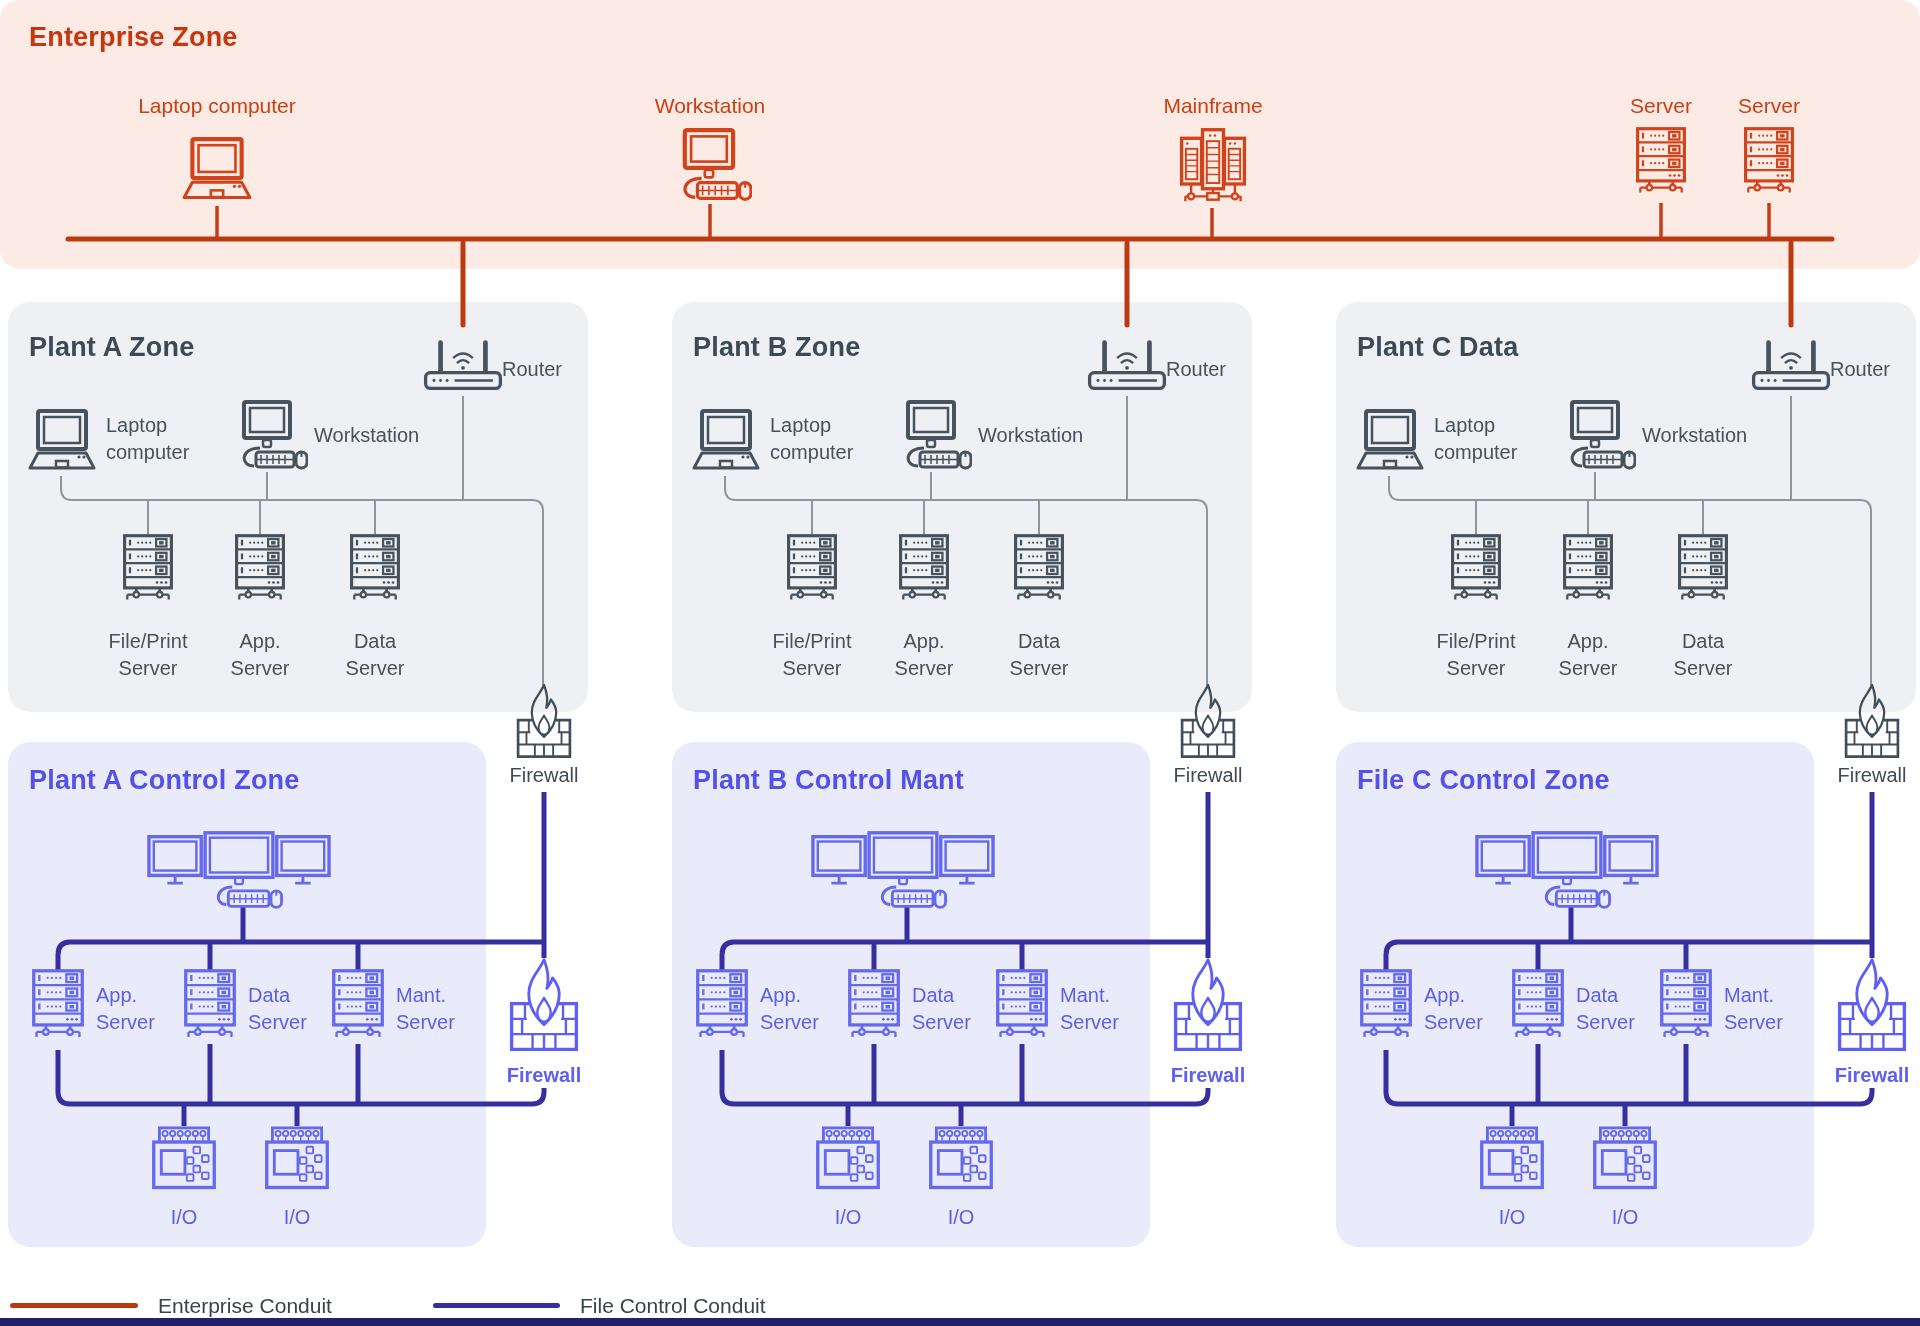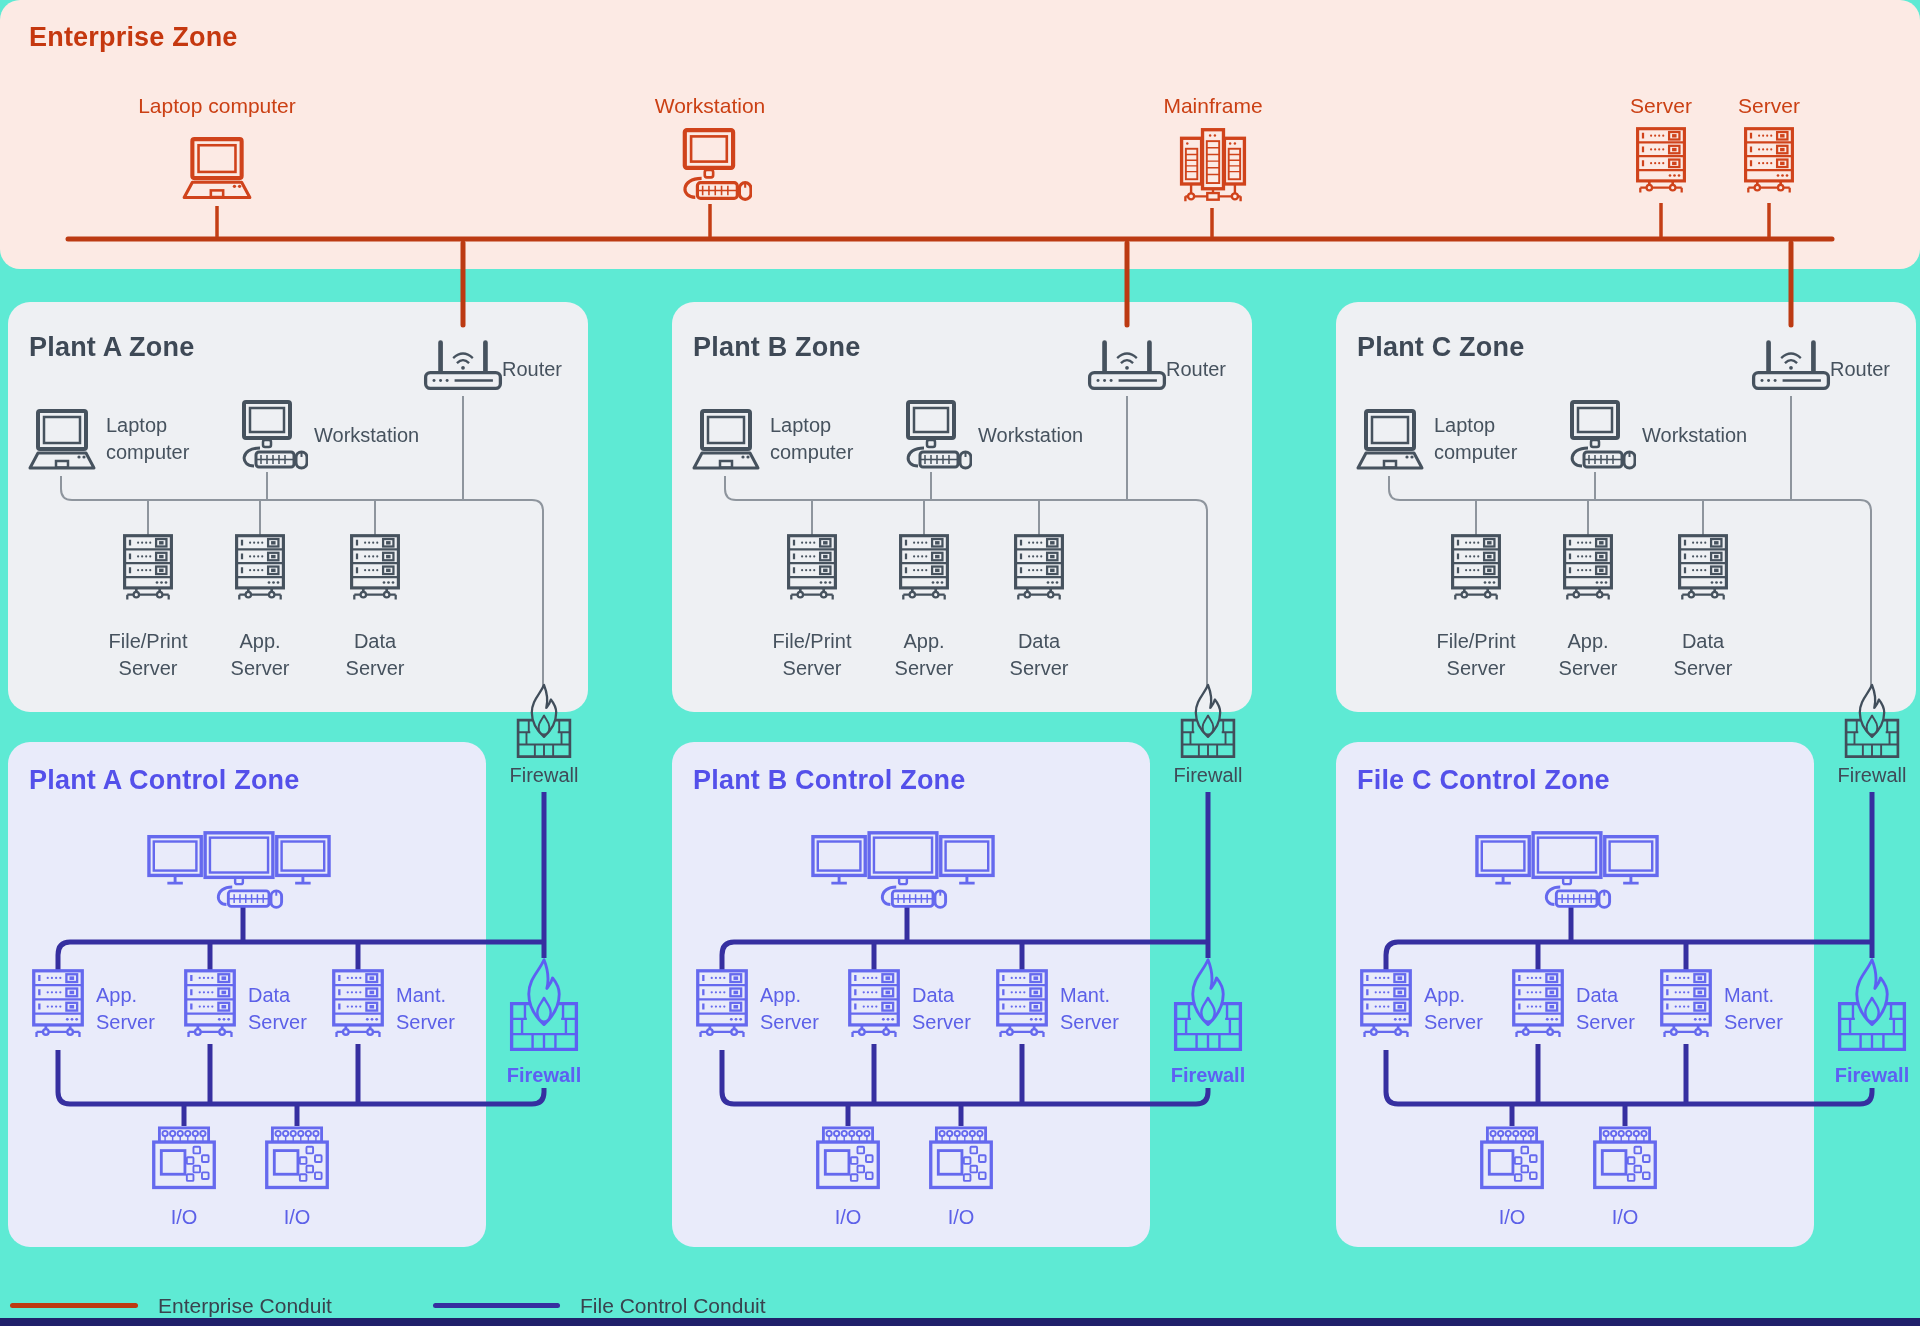--- a/index.html
+++ b/index.html
@@ -1,17 +1,17 @@
 <!DOCTYPE html>
 <html><head>
 <meta charset="utf-8">
 <style>
   html,body{margin:0;padding:0;}
   body{background:#4A646B;font-family:"Liberation Sans",sans-serif;}
-  .canvas{position:relative;width:1920px;height:1326px;background:#5eead4;overflow:hidden;}
+  .canvas{position:relative;width:1920px;height:1326px;background:#ffffff;overflow:hidden;}
   .panel{position:absolute;border-radius:22px;}
   .panel.enterprise{left:0;top:8;width:1920px;height:269px;background:#FCEAE4;border-radius:20px;}
   .column{position:absolute;top:0;width:664px;height:1326px;}
   .panel.plant{left:8px;top:302px;width:580px;height:410px;background:#EEF0F3;}
   .panel.control{left:8px;top:742px;width:478px;height:505px;background:#E9EBFA;}
   .ttl{position:absolute;margin:0;font-size:27px;font-weight:bold;letter-spacing:.2px;}
   .ent-ttl{left:29px;top:22px;color:#C5380F;}
   .plant-ttl{left:29px;top:332px;color:#3E4956;}
   .control-ttl{left:29px;top:765px;color:#5450EA;}
   .lbl{position:absolute;font-size:20px;line-height:27px;color:#46525E;}
@@ -434,21 +434,21 @@
       </div>
       <div class="lbl center" style="left:305px;top:628px;width:140px"><span>Data</span><br><span>Server</span></div>
 
       <div class="dev ic-fw-up" style="left:512px;top:682px;width:64px">
         <svg viewBox="0 0 84 104">
           <use href="#ic-firewall"></use>
         </svg>
       </div>
       <div class="lbl fw-lbl-up" style="left:474px;top:762px;width:140px">Firewall</div>
 
-      <h2 class="ttl control-ttl">Plant B Control Zone</h2>
+      <h2 class="ttl control-ttl">Plant B Control Mant</h2>
 
       <div class="dev ic-control" style="left:147px;top:827px;width:184px">
         <svg viewBox="0 0 190 96">
           <use href="#ic-monitors"></use>
         </svg>
       </div>
 
       <div class="dev ic-control" style="left:30px;top:968px;width:56px">
         <svg viewBox="0 0 60 84">
           <use href="#ic-server"></use>
@@ -515,21 +515,21 @@
           <path d="M358,942 V970"></path>
           <path d="M243,906 V942"></path>
           <path d="M210,1044 V1104"></path>
           <path d="M358,1044 V1104"></path>
           <path d="M544,1088 V1092 Q544,1104 532,1104 H70 Q58,1104 58,1092 V1050"></path>
           <path d="M184,1104 V1126"></path>
           <path d="M297,1104 V1126"></path>
         </g>
       </svg>
 
-      <h2 class="ttl plant-ttl">Plant C Zone</h2>
+      <h2 class="ttl plant-ttl">Plant C Data</h2>
 
       <div class="dev ic-plant" style="left:420px;top:337px;width:86px">
         <svg viewBox="0 0 92 62">
           <use href="#ic-router"></use>
         </svg>
       </div>
       <div class="lbl" style="left:502px;top:356px">Router</div>
 
       <div class="dev ic-plant" style="left:24px;top:408px;width:76px">
         <svg viewBox="0 0 76 66">

